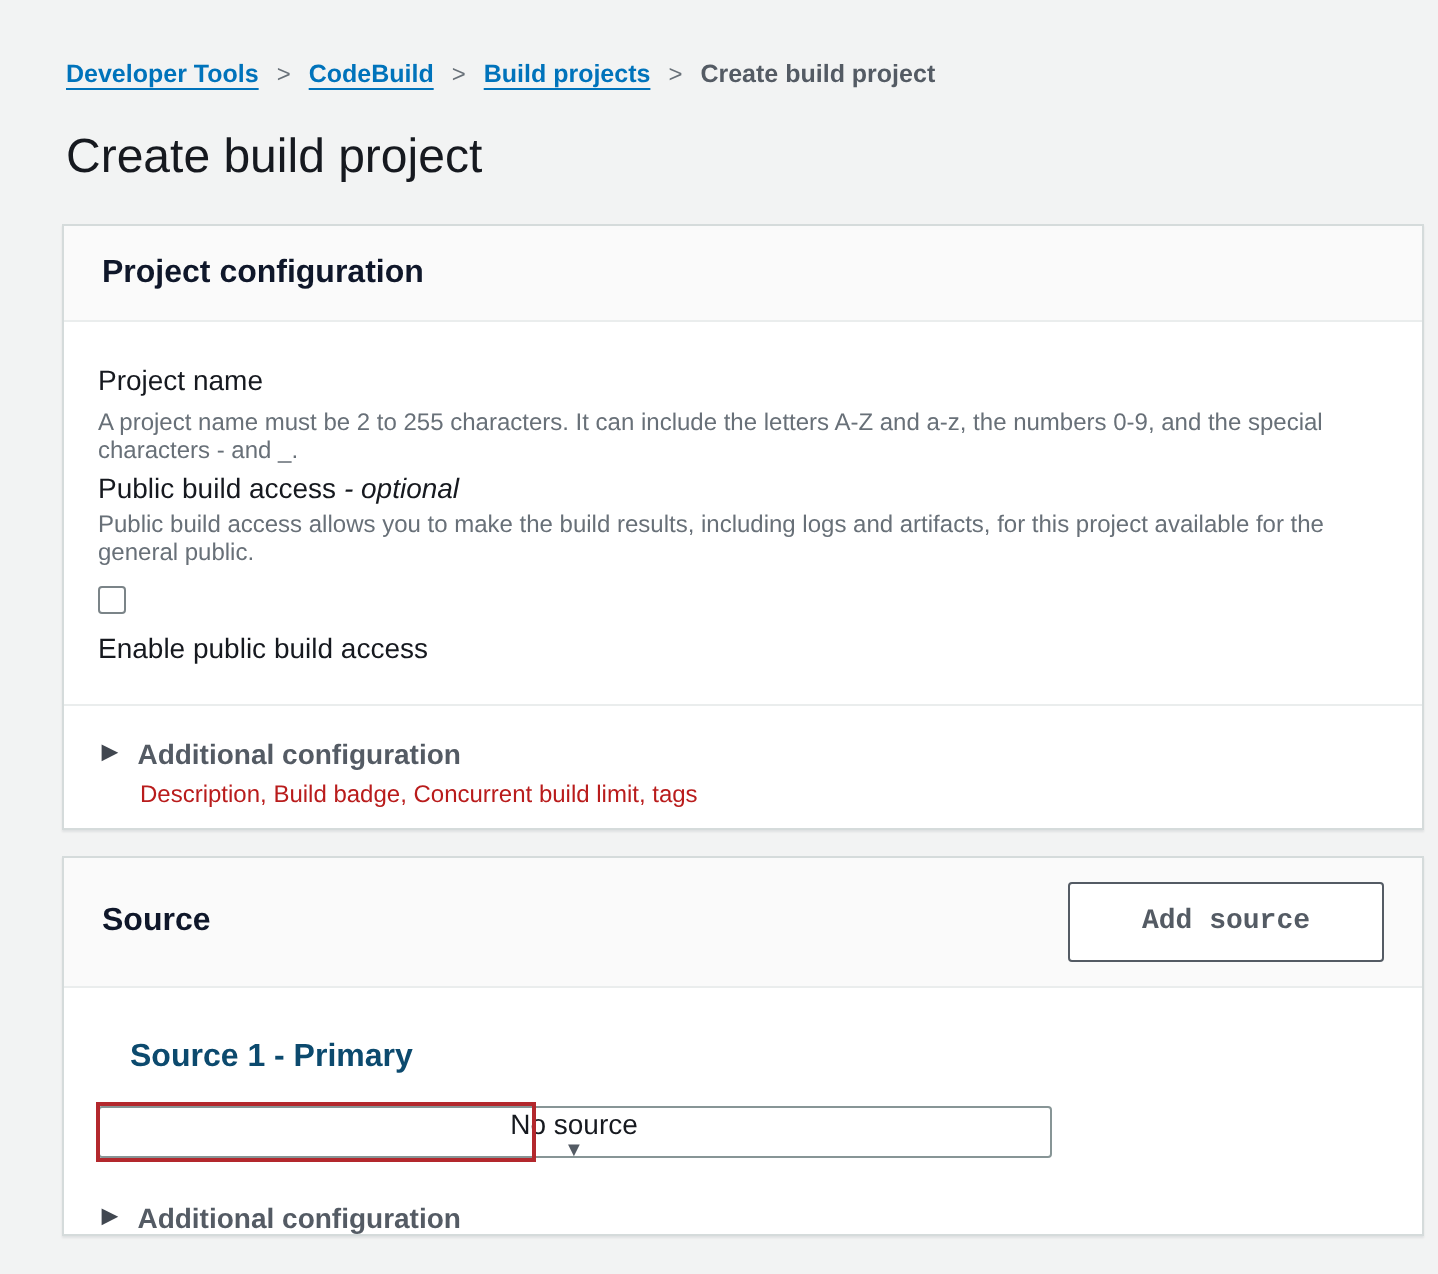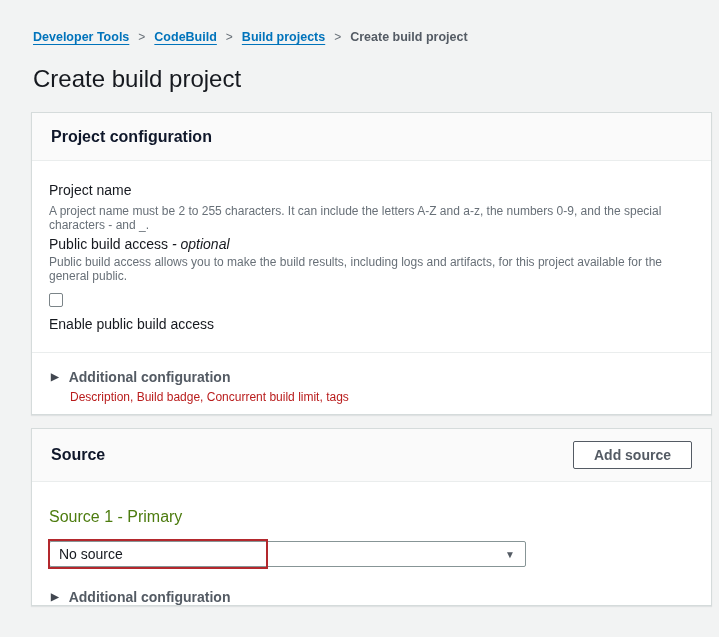--- a/index.html
+++ b/index.html
@@ -136,46 +136,47 @@
   }
 
   
   .btn-secondary {
     background: #fff;
     border: 1px solid #545b64;
     border-radius: 2px;
     color: #545b64;
     font-size: 14px;
     font-weight: 700;
-    font-family: Liberation Sans, sans-serif;
-    padding: 5px 20px;
-    height: 28px;
+    font-family: Liberation Mono, monospace;
+    padding: 5px 36px;
+    height: 40px;
     line-height: 1;
     cursor: pointer;
   }
   .section-title {
     font-size: 16px;
-    font-weight: 400;
-    color: #4d7c0f;
-    margin: 5px 0 15px;
+    font-weight: 700;
+    color: #0c4a6e;
+    margin: 5px 16px 15px;
   }
   .select-wrap { position: relative; width: 477px; }
   .select-box {
     width: 100%;
     height: 26px;
     border: 1px solid #879596;
     border-radius: 2px;
     background: #fff;
     display: flex;
     align-items: center;
     justify-content: space-between;
     padding: 0 10px 0 9px;
     font-size: 14px;
     color: #16191f;
     cursor: pointer;
+    flex-direction: column;
   }
   .select-box .caret { font-size: 10px; color: #545b64; }
 </style>
 </head>
 <body>
 
 <nav class="breadcrumb">
   <a>Developer Tools</a>
   <span class="sep">&gt;</span>
   <a>CodeBuild</a>

